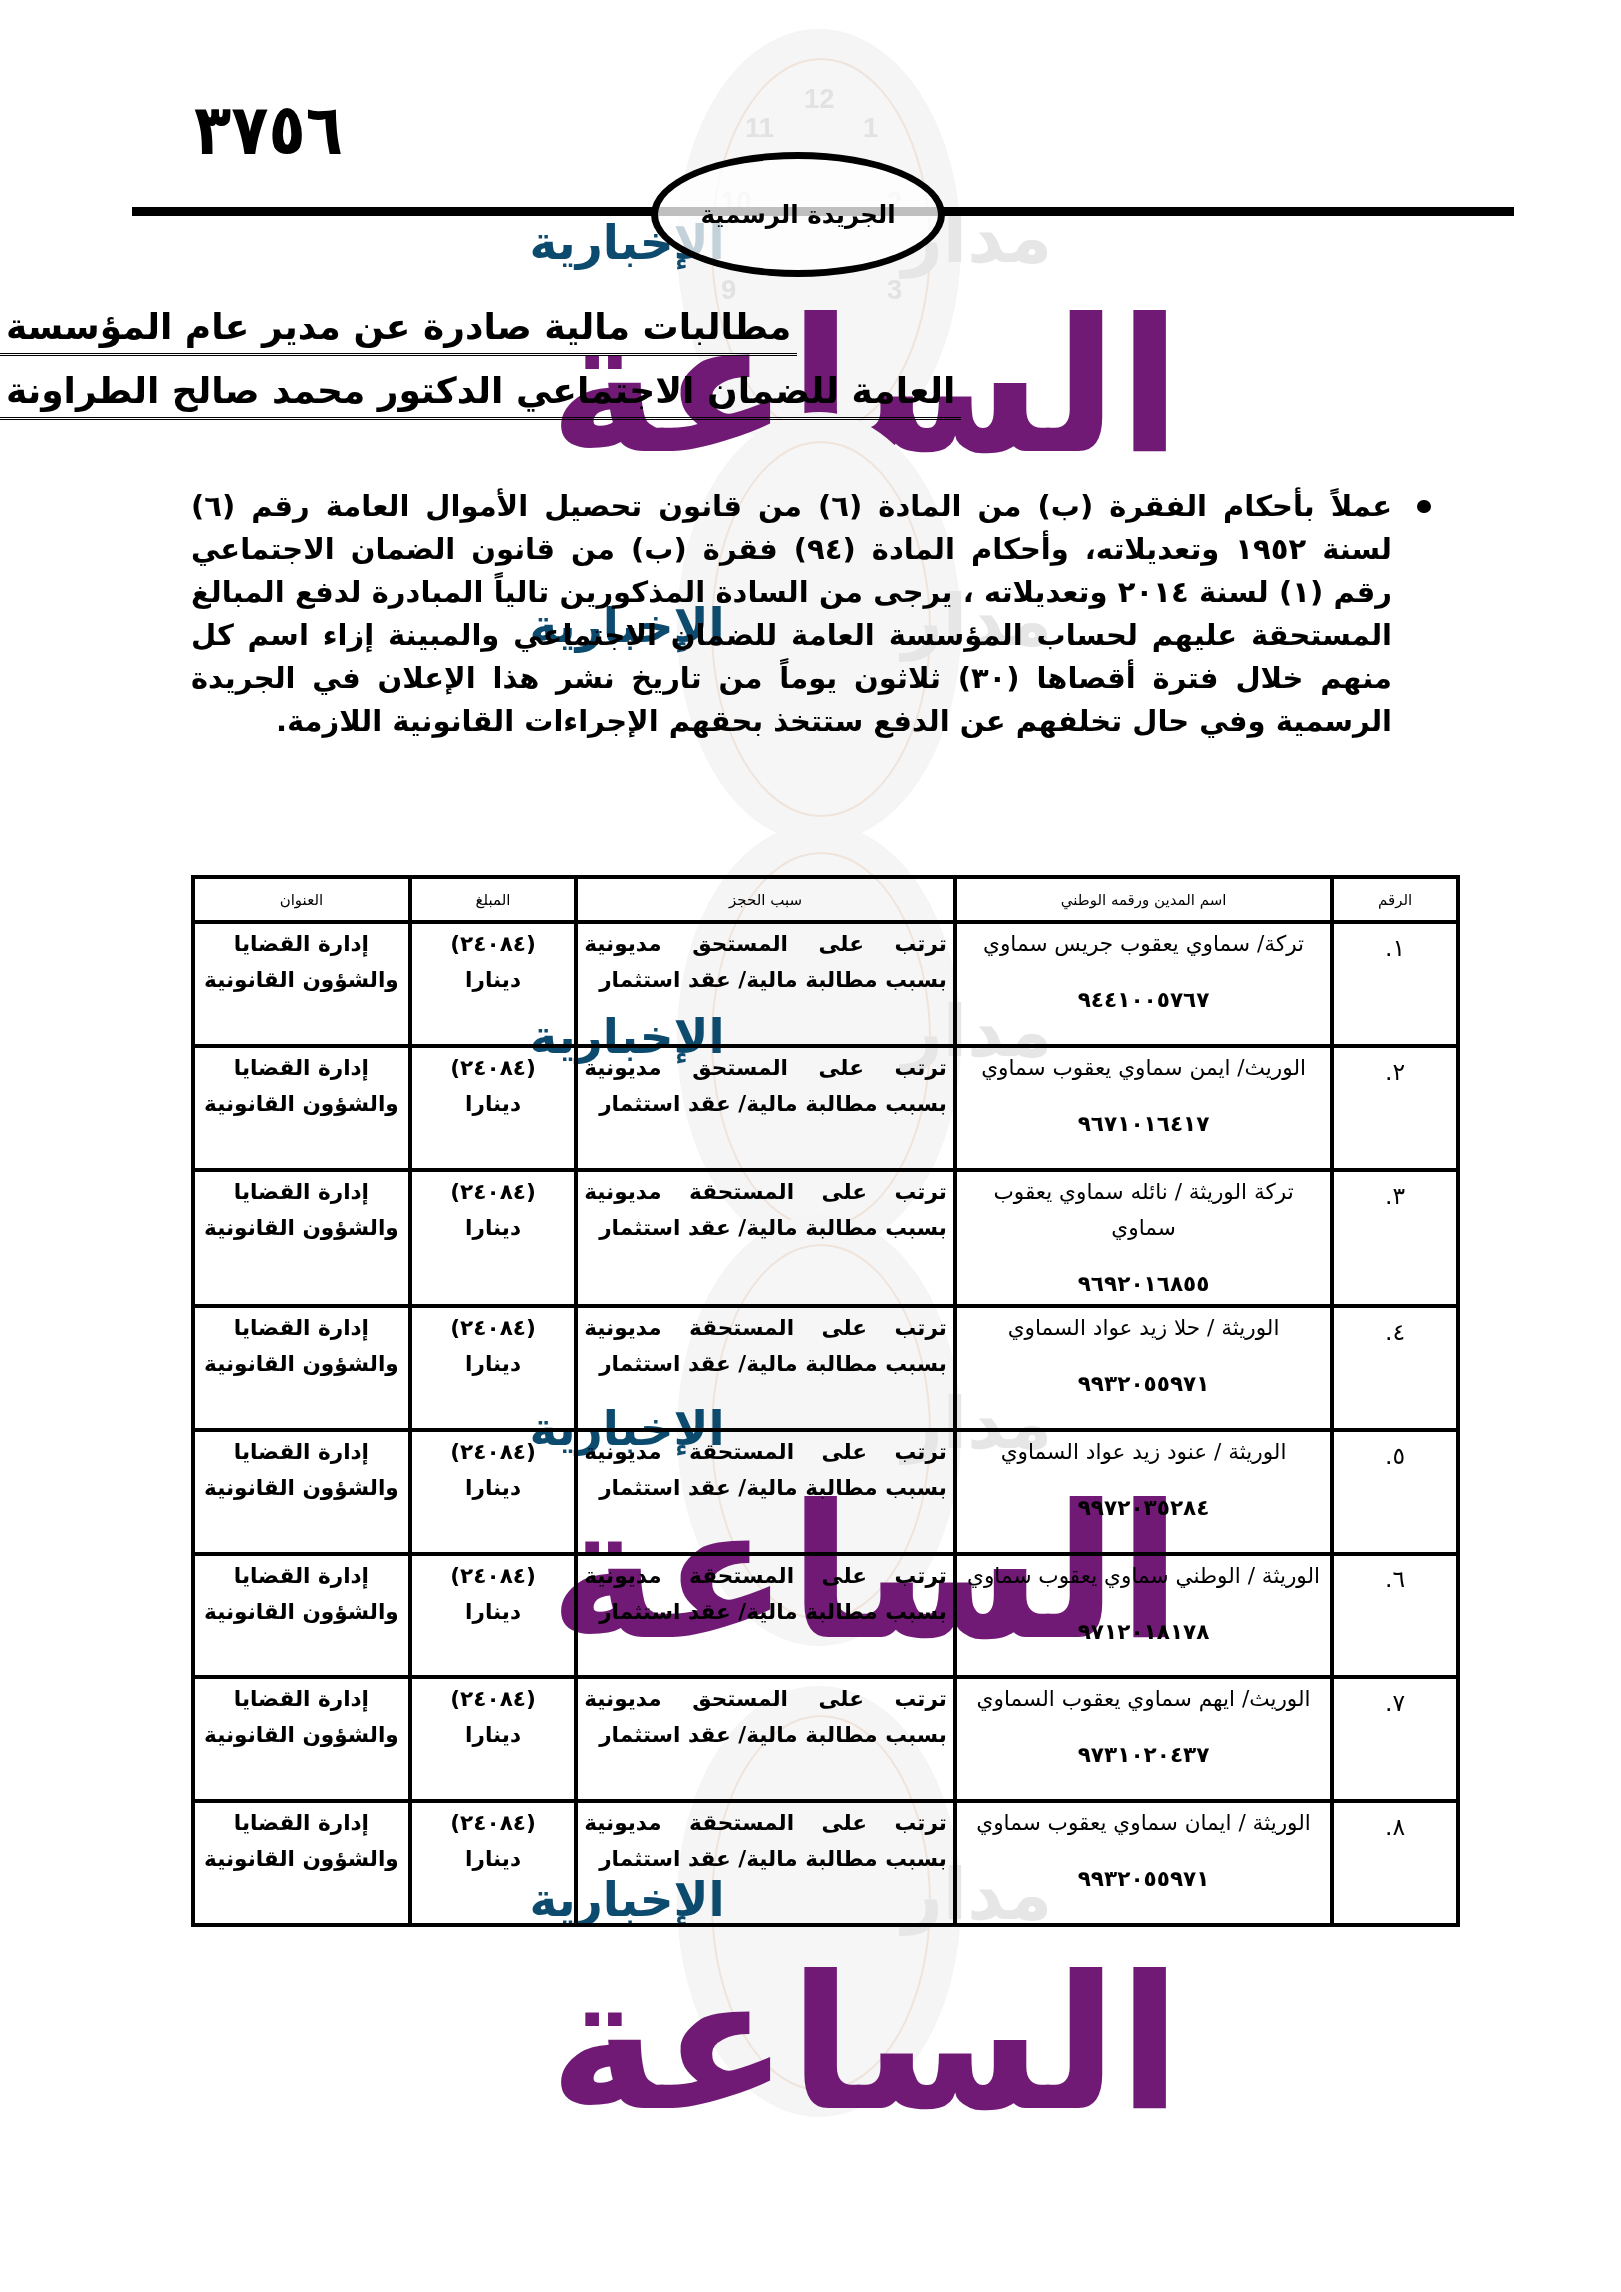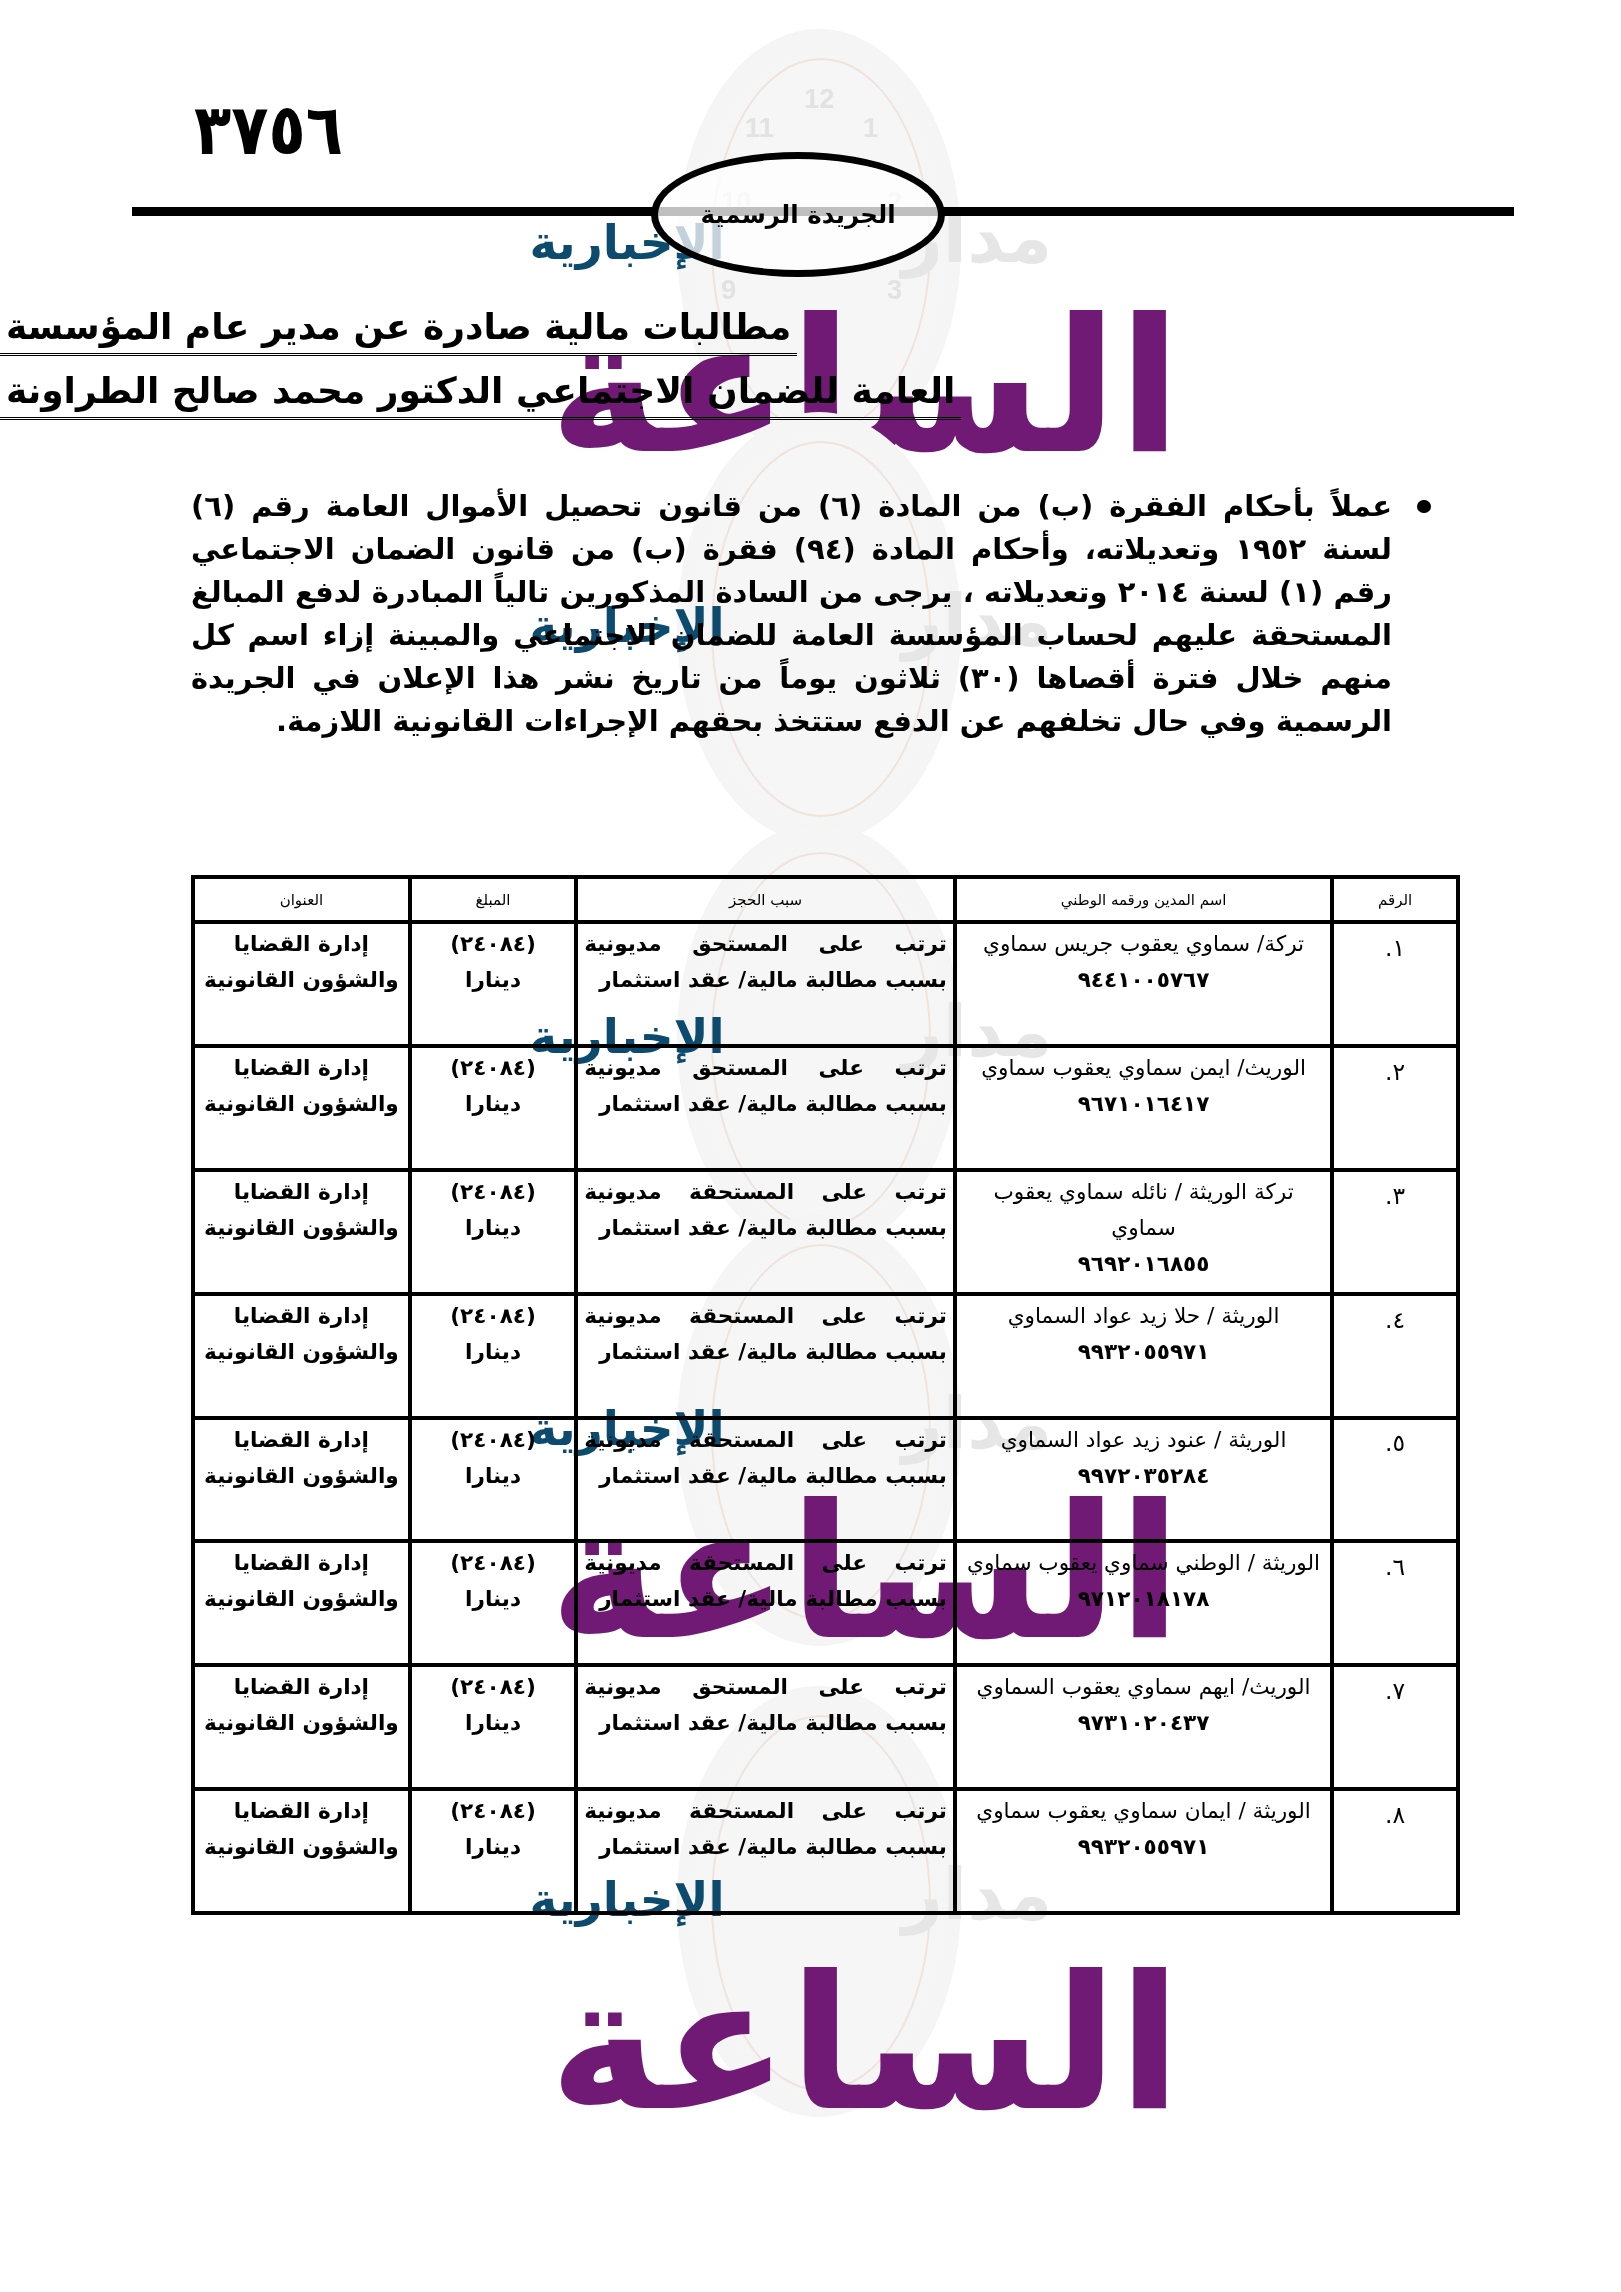--- a/index.html
+++ b/index.html
@@ -46,21 +46,21 @@
                   font-family:"DejaVu Sans",sans-serif; padding:2px 5.9px; }
   .claims-table th { height:37px; font-size:15px; font-weight:normal; vertical-align:middle; }
   .claims-table td { height:112px; font-size:21.6px; line-height:36px; }
   .col-no { width:115px; }
   .col-name { width:377px; }
   .col-reason { width:380px; }
   .col-amount { width:155px; }
   .col-address { width:208px; }
   td.c-no { font-size:23.5px; padding-top:5.9px; }
   td.c-name { font-weight:normal; }
-  td.c-name .nid { letter-spacing:4.9px; font-weight:bold; }
+  td.c-name .nid { letter-spacing:4.9px; font-weight:bold;margin-top:20px; }
   td.c-reason { font-weight:bold; text-align:justify; text-align-last:right; }
   td.c-amount, td.c-address { font-weight:bold; }
   .block { display:block; }
 </style>
 </head>
 <body>
 
 <div class="wm" style="left:510px; top:29px;">
   <div class="ring"></div>
   <div class="face"></div>

